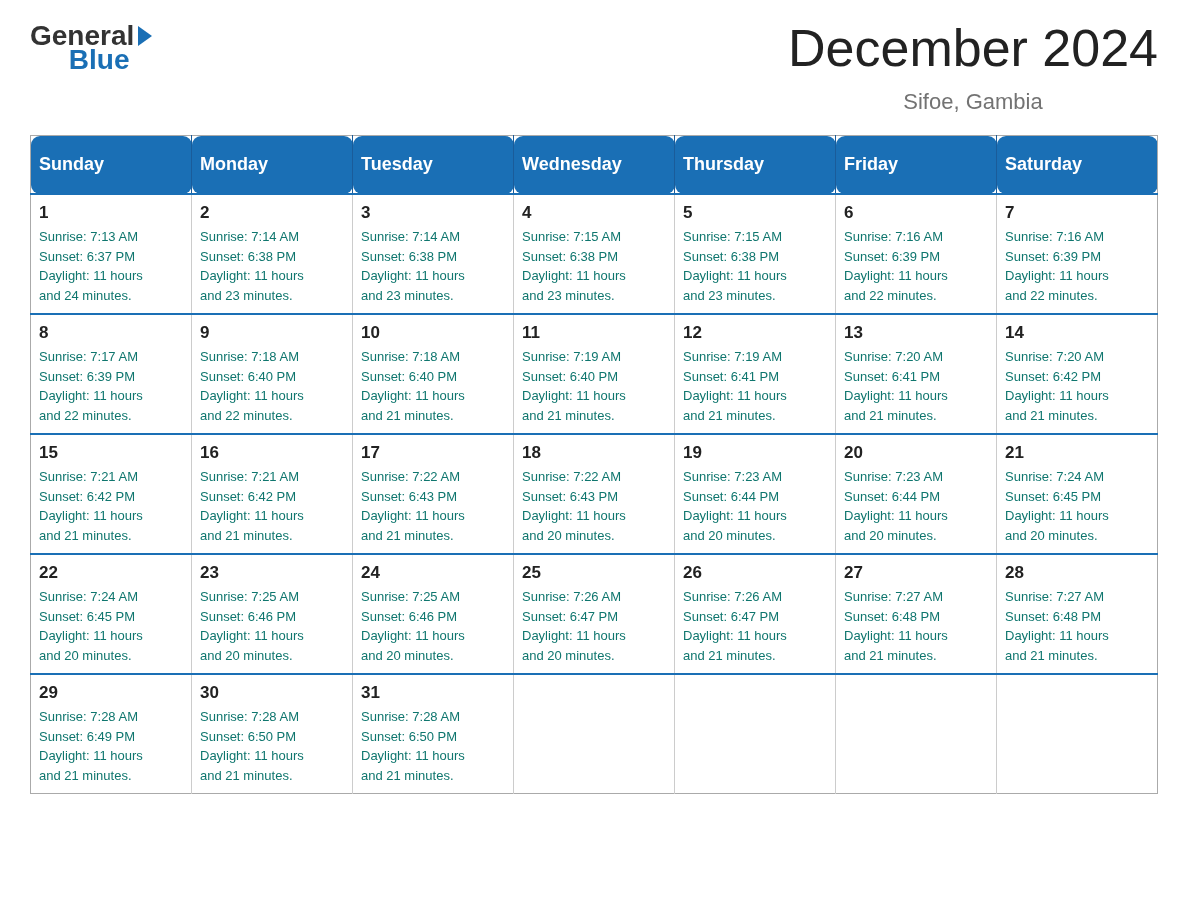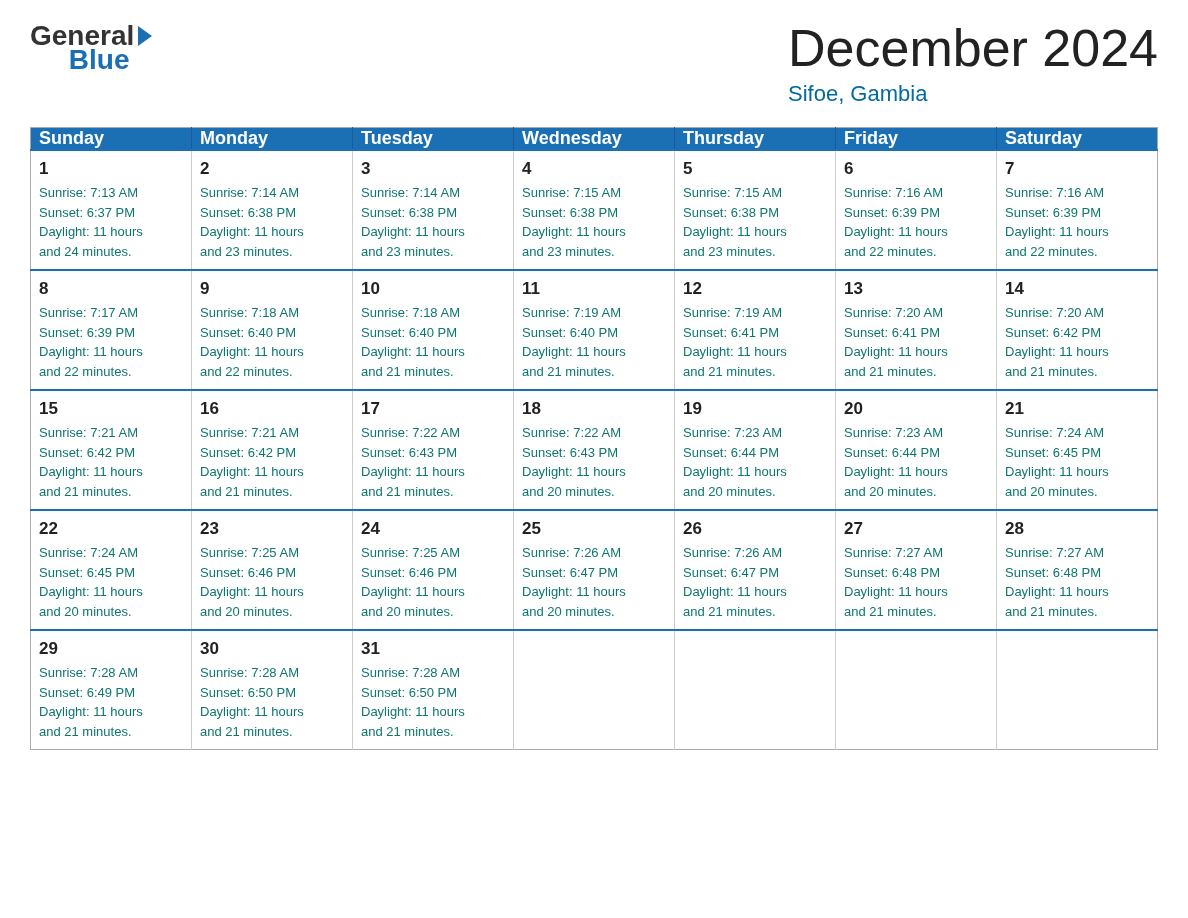--- a/index.html
+++ b/index.html
@@ -39,48 +39,49 @@
       vertical-align: middle;
     }
     .logo-blue {
       font-size: 28px;
       font-weight: bold;
       color: #1a6fb5;
       margin-top: -8px;
       margin-left: 16px;
     }
     .title-section {
-      text-align: left;
+      text-align: center;
     }
     .month-title {
       font-size: 52px;
       font-weight: normal;
       color: #222;
       line-height: 1.1;
     }
     .subtitle {
       font-size: 22px;
-      color: #0369a1;
-      margin-top: 4px;
+      color: #737373;
+      margin-top: 12px;
     }
     .calendar {
       width: 100%;
       border-collapse: collapse;
       border: 1px solid #aaa;
     }
     .calendar thead tr {
       background: #1a6fb5;
     }
     .calendar thead th {
       color: #fff;
       font-size: 18px;
       font-weight: 600;
-      padding: 0 8px;
+      padding: 18px 8px;
       text-align: left;
       border-right: 1px solid #1a5c9a;
+      border-radius: 9px;
     }
     .calendar thead th:last-child {
       border-right: none;
     }
     .calendar tbody tr {
       border-top: 2px solid #1a6fb5;
     }
     .calendar tbody td {
       vertical-align: top;
       padding: 8px;

